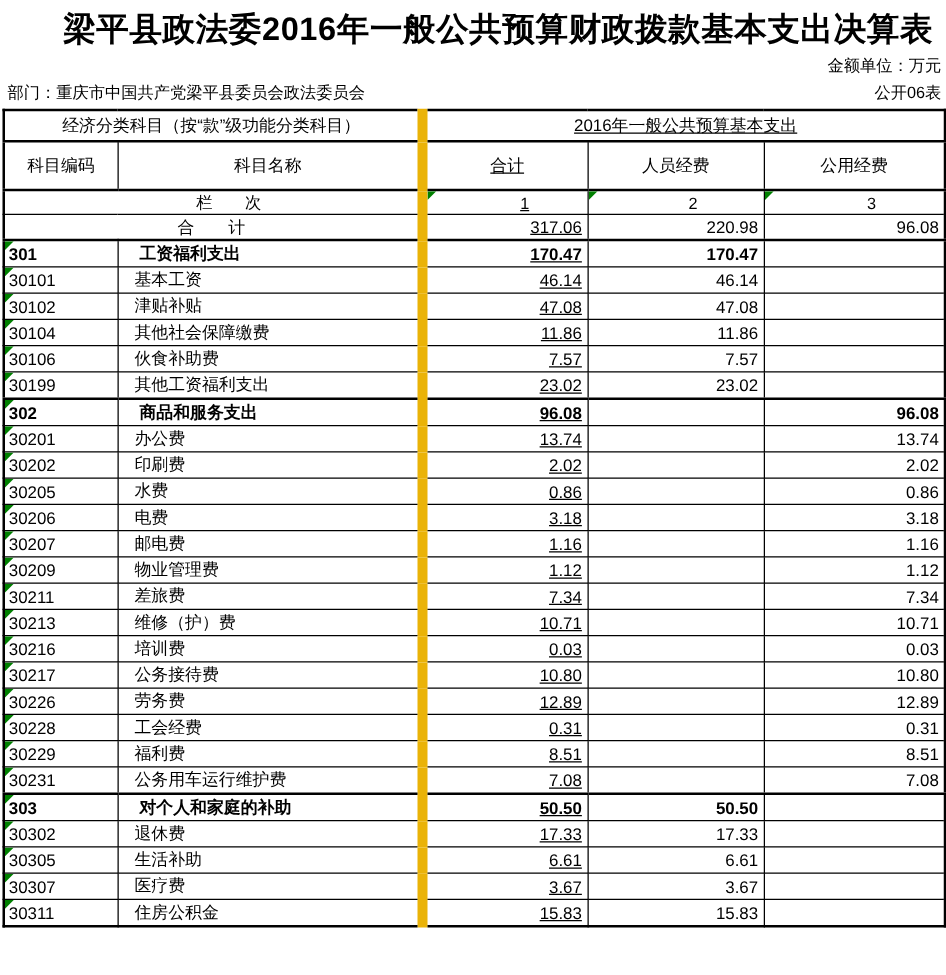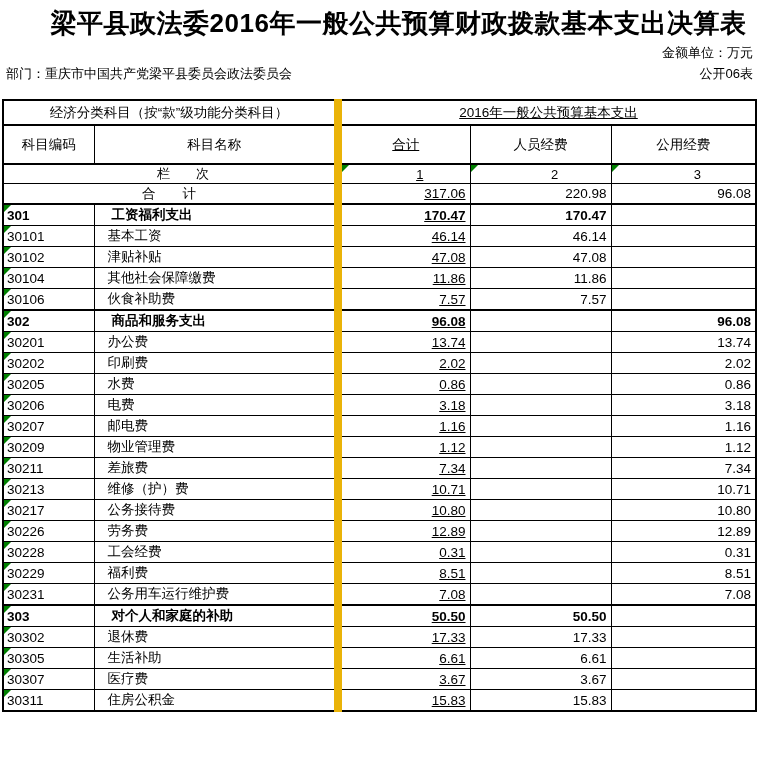--- a/index.html
+++ b/index.html
@@ -2,21 +2,21 @@
 <html style="--tri-color: #008000;"><head>
 <meta charset="utf-8">
 <style>
   html,body{margin:0;padding:0;background:#fff;color:#000;
     font-family:"Liberation Sans","DejaVu Sans",sans-serif;}
   .page{position:relative;width:757px;height:780px;background:#fff;overflow:hidden;}
   .title{margin-top:6px;text-align:center;font-size:26px;font-weight:bold;
     letter-spacing:0.5px;white-space:nowrap;margin-left:40px;}
   .unit-line{text-align:right;font-size:13px;padding:3px 4px 0 0;}
   .dept-line{display:flex;justify-content:space-between;font-size:13px;
-    padding:3px 4px 16px 6px;}
+    padding:3px 4px 4px 6px;}
   table{border-collapse:collapse;table-layout:fixed;width:753px;margin-left:2px;
     border:2px solid #000;}
   th,td{border:1px solid #000;font-size:13.5px;font-weight:normal;overflow:hidden;
     white-space:nowrap;padding:0;}
   tr.h1 th{height:23px;text-align:center;border-bottom:2px solid #000;}
   tr.h2 th{height:37px;text-align:center;border-bottom:2px solid #000;}
   tr.lanci td{height:17px;text-align:center;font-size:13px;padding-left:28px;}
   tr.grand td{height:19px;border-bottom:2px solid #000;}
   tbody td{height:20px;}
   .thickL{border-left:8px solid #eab308;text-decoration:underline;}
@@ -104,20 +104,27 @@
           <td class="num">11.86</td>
           <td class="num"></td>
         </tr>
         <tr>
           <td class="code tri">30106</td>
           <td class="name sub">伙食补助费</td>
           <td class="num thickL">7.57</td>
           <td class="num">7.57</td>
           <td class="num"></td>
         </tr>
+        <tr>
+          <td class="code tri">30199</td>
+          <td class="name sub">其他工资福利支出</td>
+          <td class="num thickL">23.02</td>
+          <td class="num">23.02</td>
+          <td class="num"></td>
+        </tr>
         <tr class="section">
           <td class="code tri">302</td>
           <td class="name cat">商品和服务支出</td>
           <td class="num thickL">96.08</td>
           <td class="num"></td>
           <td class="num">96.08</td>
         </tr>
         <tr>
           <td class="code tri">30201</td>
           <td class="name sub">办公费</td>
@@ -166,20 +173,27 @@
           <td class="num thickL">7.34</td>
           <td class="num"></td>
           <td class="num">7.34</td>
         </tr>
         <tr>
           <td class="code tri">30213</td>
           <td class="name sub">维修（护）费</td>
           <td class="num thickL">10.71</td>
           <td class="num"></td>
           <td class="num">10.71</td>
+        </tr>
+        <tr>
+          <td class="code tri">30216</td>
+          <td class="name sub">培训费</td>
+          <td class="num thickL">0.03</td>
+          <td class="num"></td>
+          <td class="num">0.03</td>
         </tr>
         <tr>
           <td class="code tri">30217</td>
           <td class="name sub">公务接待费</td>
           <td class="num thickL">10.80</td>
           <td class="num"></td>
           <td class="num">10.80</td>
         </tr>
         <tr>
           <td class="code tri">30226</td>

